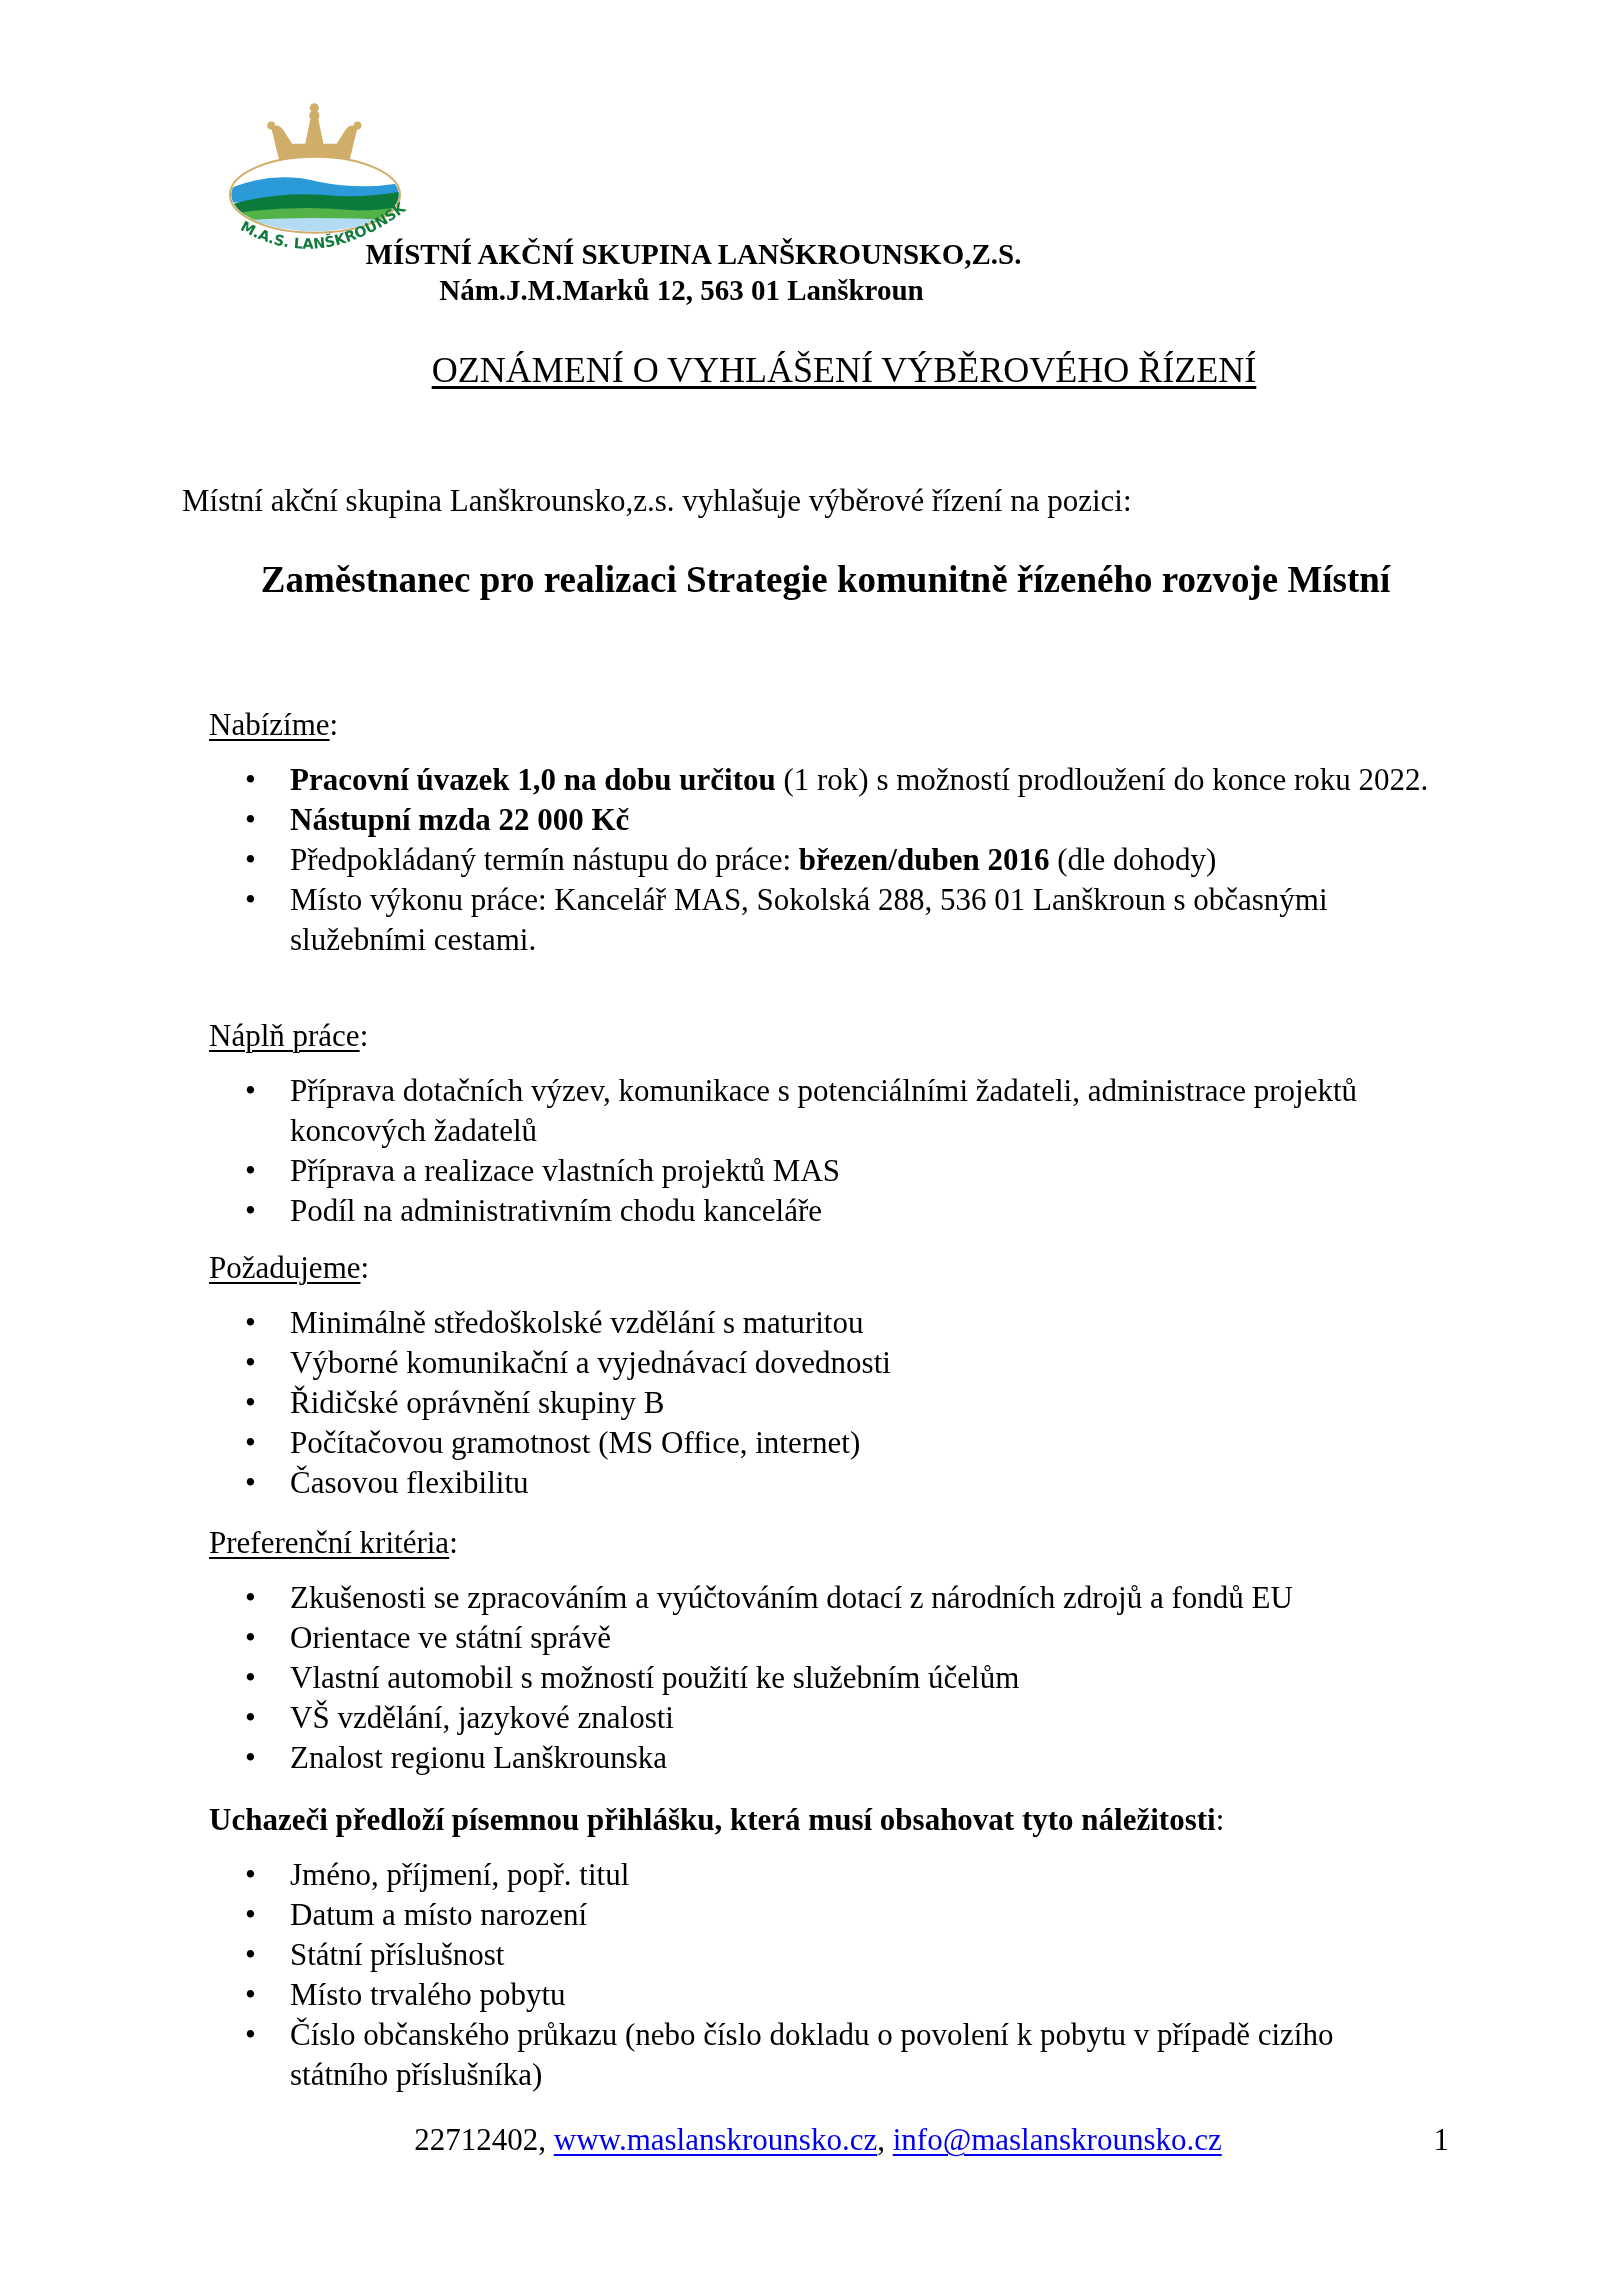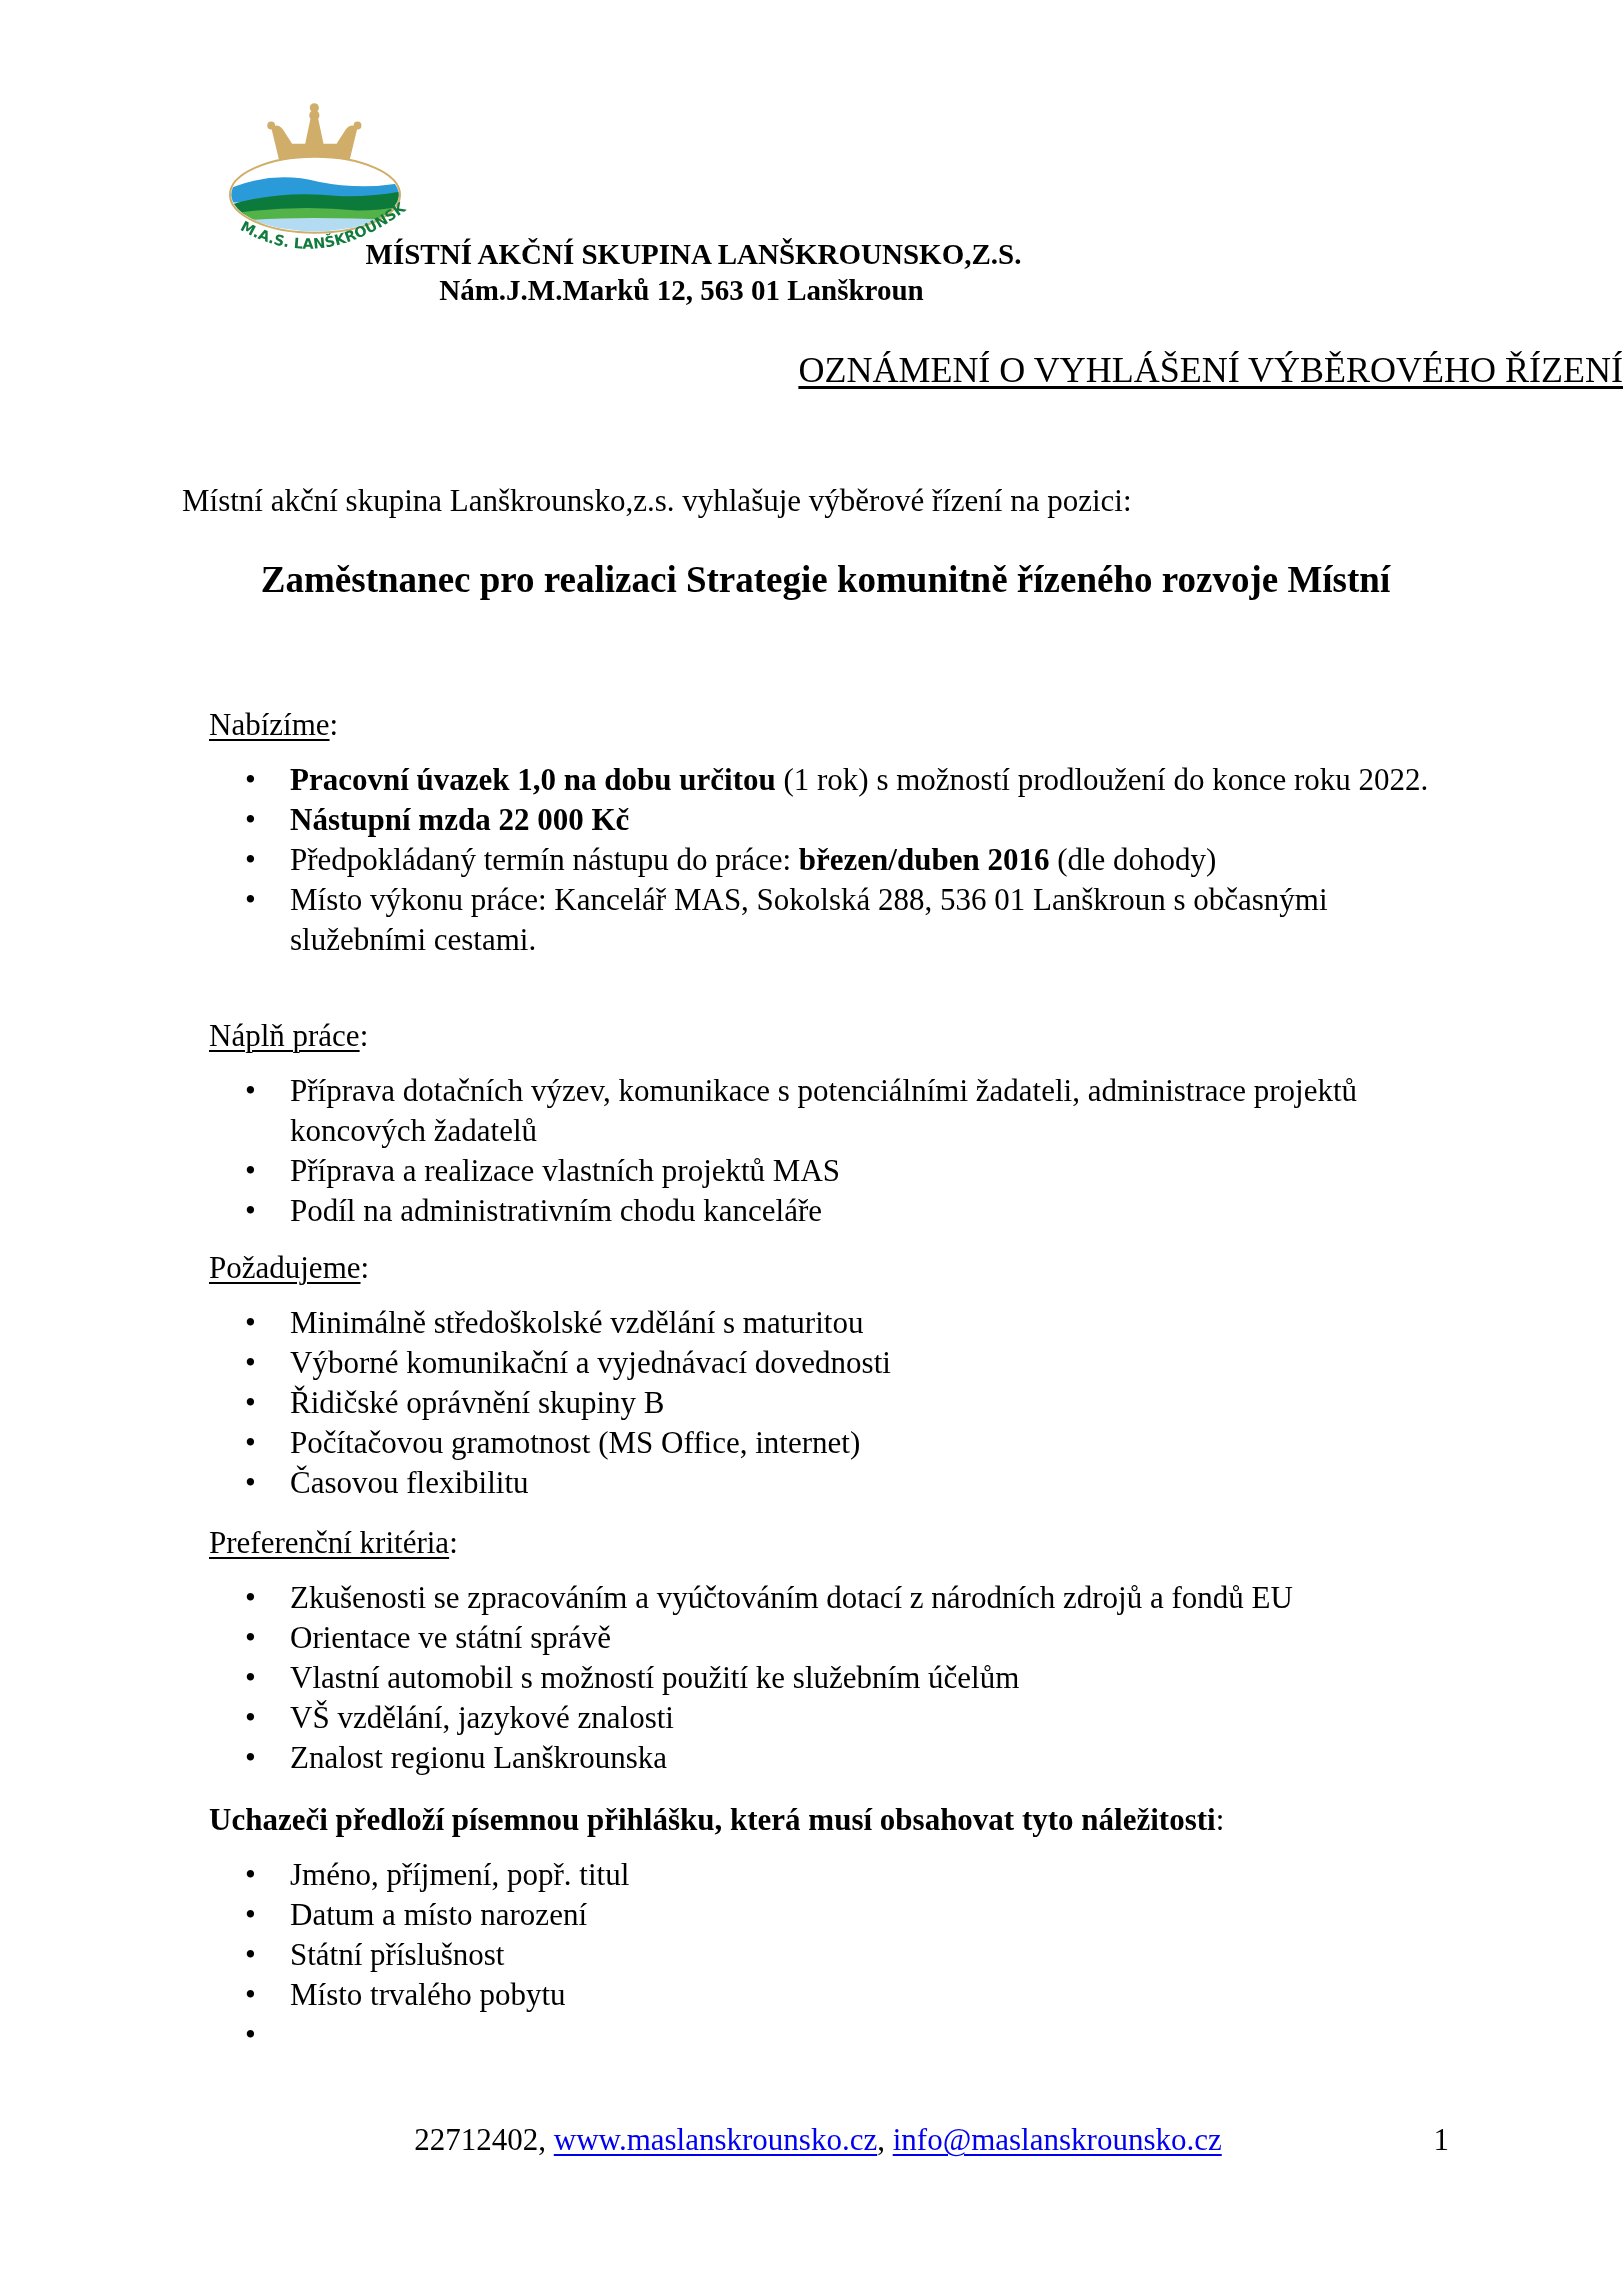--- a/index.html
+++ b/index.html
@@ -5,21 +5,21 @@
   html, body { margin: 0; padding: 0; background: #ffffff; }
   body {
     width: 1623px; height: 2295px; position: relative; overflow: hidden;
     font-family: "Liberation Serif", "DejaVu Serif", serif;
     color: #000;
   }
   .logo { position: absolute; left: 194px; top: 98px; width: 242px; height: 170px; }
   .hdr { position: absolute; left: 0; width: 1322px; text-align: center; font-weight: bold; font-size: 29px; line-height: 37px; }
   .hdr1 { top: 236px; padding-left: 65px; box-sizing: border-box; }
   .hdr2 { top: 272px; padding-left: 41px; box-sizing: border-box; }
-  .title { position: absolute; top: 347px; left: 0; width: 1623px; text-align: right; font-size: 36px; line-height: 46px; padding-left: 65px; box-sizing: border-box; }
+  .title { position: absolute; top: 347px; left: 0; width: 1623px; text-align: center; font-size: 36px; line-height: 46px; padding-left: 65px; box-sizing: border-box; }
   .title span { text-decoration: underline; text-decoration-thickness: 2.6px; text-underline-offset: 3.9px; }
   .intro { position: absolute; left: 182px; top: 481px; font-size: 31px; line-height: 39px; }
   .position { position: absolute; left: 194px; top: 556px; width: 1263px; text-align: center; font-weight: bold; font-size: 37px; line-height: 47px; }
   .section { position: absolute; left: 194px; width: 1243px; font-size: 31px; line-height: 40px; }
   .sec-h { margin: 15px; }
   .sec-h .u { text-decoration: underline; text-underline-offset: 3.9px; text-decoration-thickness: 2px; }
   ul { list-style: none; margin: 0; padding: 0; }
   li { position: relative; padding-left: 96px; }
   li .bullet { position: absolute; left: 51px; top: 0; }
   .b { font-weight: bold; }
@@ -109,21 +109,21 @@
   </ul>
 </div>
 
 <div class="section" style="top:1785px;">
   <p class="sec-h"><span class="b">Uchazeči předloží písemnou přihlášku, která musí obsahovat tyto náležitosti</span><span>:</span></p>
   <ul>
     <li><span class="bullet">•</span><span>Jméno, příjmení, popř. titul</span></li>
     <li><span class="bullet">•</span><span>Datum a místo narození</span></li>
     <li><span class="bullet">•</span><span>Státní příslušnost</span></li>
     <li><span class="bullet">•</span><span>Místo trvalého pobytu</span></li>
-    <li><span class="bullet">•</span></li>
+    <li><span class="bullet">•</span><span>Číslo občanského průkazu (nebo číslo dokladu o povolení k pobytu v případě cizího státního příslušníka)</span></li>
   </ul>
 </div>
 
 <div class="footer">
   <div class="f1">
     <span class="pgnum">1</span>
   </div>
   <div class="f2">
     <span>22712402, </span><a class="link">www.maslanskrounsko.cz</a><span>, </span><a class="link">info@maslanskrounsko.cz</a>
   </div>

